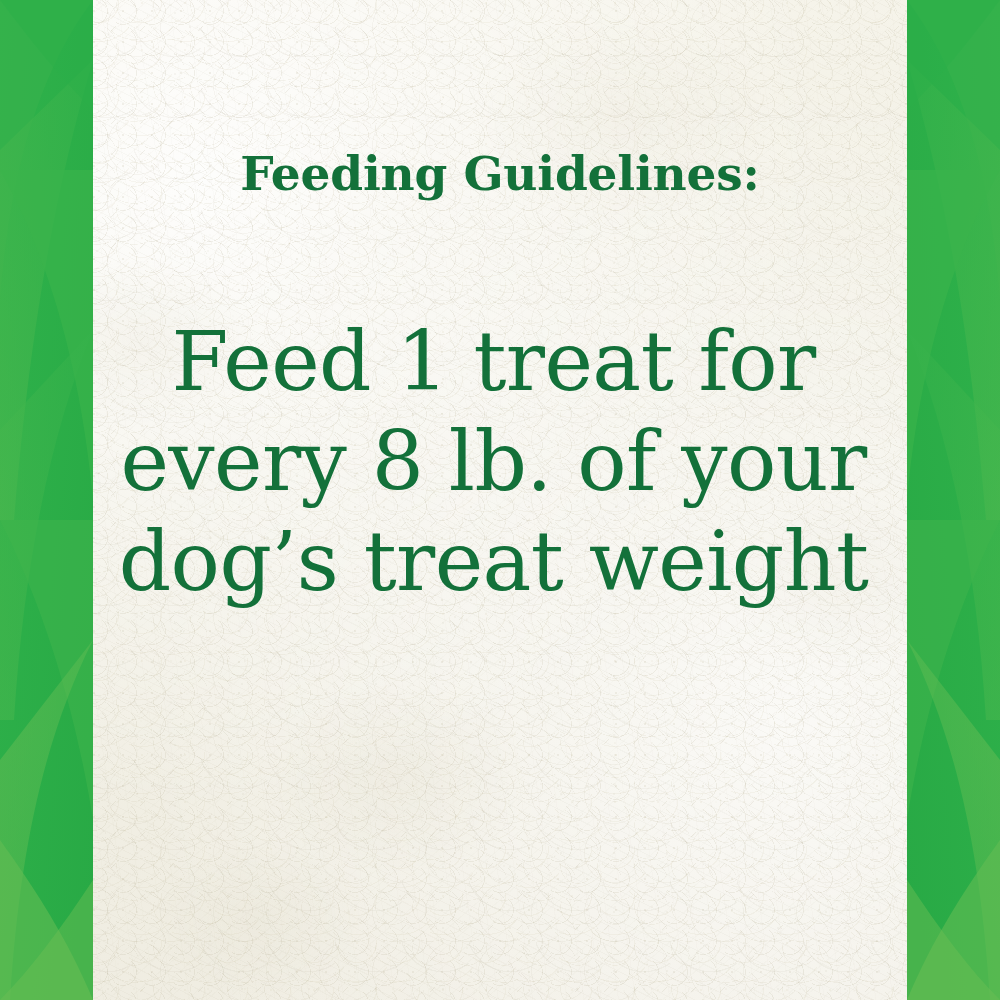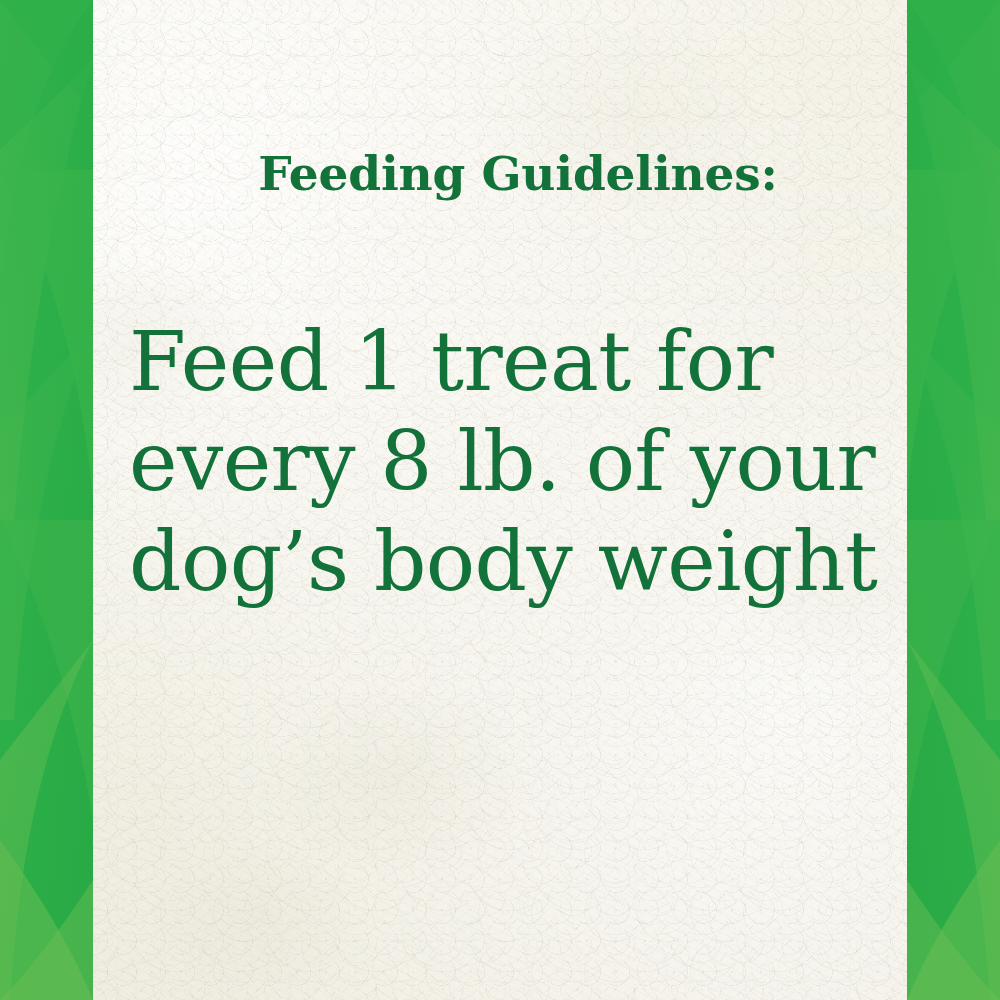--- a/index.html
+++ b/index.html
@@ -85,21 +85,20 @@
 
   .band svg { display: block; width: 100%; height: 100%; }
 
   
   .content {
     position: absolute;
     left: 93px;
     right: 93px;
     top: 0;
     bottom: 0;
-    margin-left: 36px;
   }
 
   .heading {
     position: absolute;
     top: 148px;
     left: 0;
     right: 0;
     text-align: center;
     font-family: "DejaVu Serif", serif;
     font-weight: 700;
@@ -108,21 +107,21 @@
     color: #13713a;
     line-height: 1.12;
     white-space: nowrap;
   }
 
   .body-copy {
     position: absolute;
     top: 312px;
     left: 0;
     right: 13px;
-    text-align: left;
+    text-align: center;
     font-family: "DejaVu Serif", serif;
     font-weight: 400;
     font-size: 82px;
     line-height: 1.22;
     color: #13713a;
     letter-spacing: -0.6px;
   }
   .body-line { display: block; white-space: nowrap; }
 </style>
 </head>
@@ -181,17 +180,17 @@
     </svg>
   </div>
 
   <div class="content">
 
     <div class="heading">Feeding Guidelines:</div>
 
     <div class="body-copy">
       <span class="body-line">Feed 1 treat for</span>
       <span class="body-line">every 8 lb. of your</span>
-      <span class="body-line">dog’s body weight</span>
+      <span class="body-line">dog’s treat weight</span>
     </div>
 
   </div>
 </div>
 
 </body></html>

